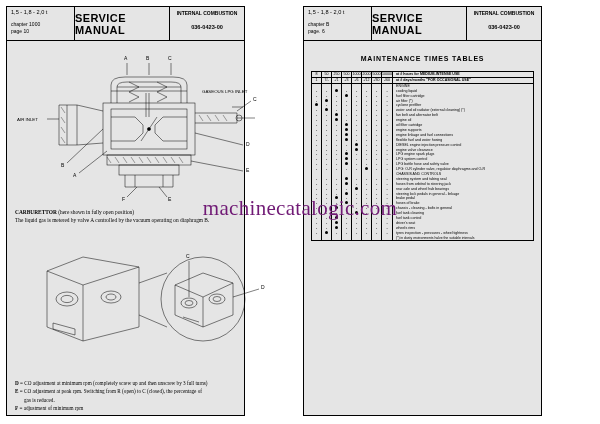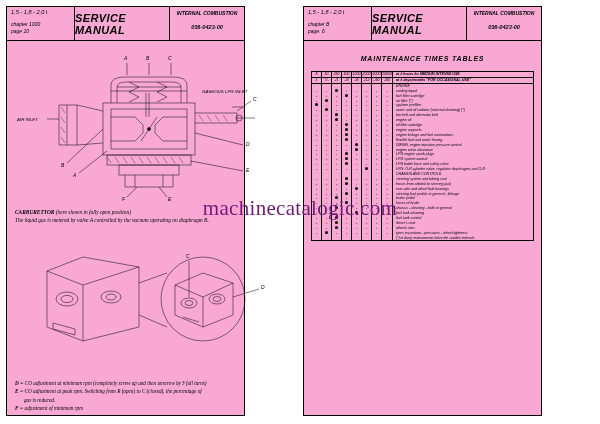--- a/index.html
+++ b/index.html
@@ -10,22 +10,21 @@
     position:relative;
     overflow:hidden;
   }
   .page{
     position:absolute;
     top:6px;
     width:239px;
     height:410px;
     border:1px solid #000;
     box-sizing:border-box;
-    background:#f9a8d4;
-    font-style:italic;
+    background:#e5e5e5;
   }
   #page-left{left:6px;}
   #page-right{left:303px;}
 
   
   .hdr{
     display:flex;
     border-bottom:1px solid #000;
     height:34px;
     box-sizing:border-box;

